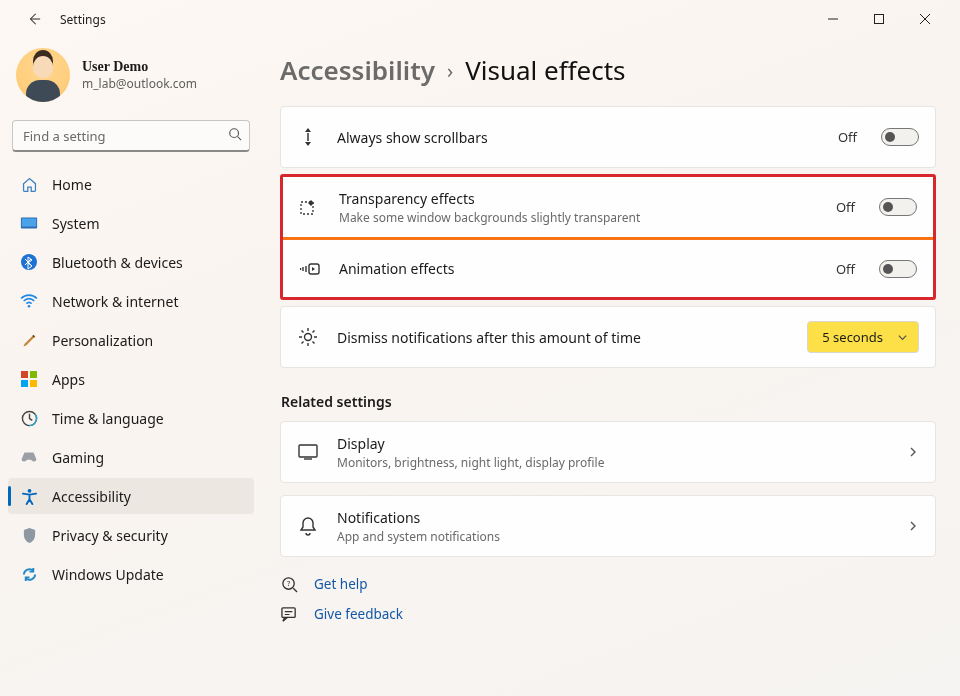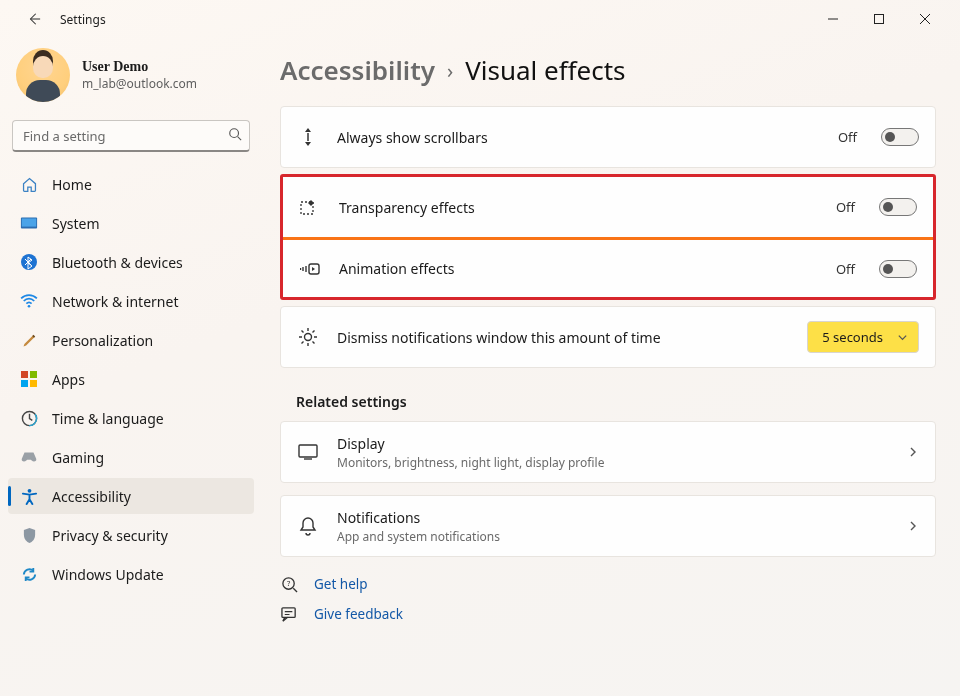--- a/index.html
+++ b/index.html
@@ -42,21 +42,21 @@
   .row .txt { flex:1; }
   .row .txt .t1 { font-size:14px; }
   .row .txt .t2 { font-size:12px; color:#6a6a6a; margin-top:1px; }
   .state { font-size:13px; color:#333; margin-right:6px; }
   .toggle { width:38px; height:18px; border-radius:10px; border:1px solid #777; background:#f3f1ee; position:relative; }
   .toggle::after { content:""; position:absolute; left:3px; top:3px; width:10px; height:10px; border-radius:50%; background:#555; }
   .chev { color:#555; }
   .highlight { border:3px solid #d7262c; border-radius:3px; margin:6px 0; }
   .highlight .card { border:none; border-radius:0; margin:0; }
   .dropdown { display:flex; align-items:center; gap:14px; border:1px solid #d9d5cf; border-radius:4px; height:32px; padding:0 10px 0 14px; background:#fde047; font-size:13px; }
-  .section-h { font-size:14px; font-weight:600; margin:24px 0 10px 16px; }
+  .section-h { font-size:14px; font-weight:600; margin:24px 0 10px 1px; }
   .links { margin-top:18px; display:flex; flex-direction:column; gap:12px; }
   .link { display:flex; align-items:center; gap:16px; font-size:13.5px; color:#1358a7; }
   .link .ic { color:#333; width:18px; display:flex; justify-content:center; }
   svg { display:block; }
 </style>
 </head>
 <body>
 
 <div class="titlebar">
   <div class="back">
@@ -233,20 +233,21 @@
       <div class="card">
         <div class="row">
           <span class="ic">
               <svg width="20" height="18" viewBox="0 0 20 18">
                 <rect x="1" y="4" width="12" height="12" fill="none" stroke="#333" stroke-width="1.3" stroke-dasharray="2 2"></rect>
                 <path d="M11 2l3 3-3 3-3-3z" fill="#333"></path>
               </svg>
             </span>
           <div class="txt">
             <div class="t1">Transparency effects</div>
+            <div class="t2">Make some window backgrounds slightly transparent</div>
           </div>
           <span class="state">Off</span>
           <div class="toggle"></div>
         </div>
         <div class="row">
           <span class="ic">
               <svg width="20" height="16" viewBox="0 0 20 16">
                 <rect x="9" y="3" width="10" height="10" rx="2" fill="none" stroke="#333" stroke-width="1.4"></rect>
                 <path d="M6 5v6M3 6v4M0.5 7v2" stroke="#333" stroke-width="1.4"></path>
                 <path d="M12 6l3 2-3 2z" fill="#333"></path>
@@ -265,21 +266,21 @@
       <div class="row">
         <span class="ic">
             <svg width="20" height="20" viewBox="0 0 20 20">
               <circle cx="10" cy="10" r="3.5" fill="none" stroke="#333" stroke-width="1.4"></circle>
               <g stroke="#333" stroke-width="1.4">
                 <path d="M10 1v3M10 16v3M1 10h3M16 10h3M3.5 3.5l2 2M14.5 14.5l2 2M16.5 3.5l-2 2M5.5 14.5l-2 2"></path>
               </g>
             </svg>
           </span>
         <div class="txt">
-            <div class="t1">Dismiss notifications window this amount of time</div>
+            <div class="t1">Dismiss notifications after this amount of time</div>
           </div>
         <div class="dropdown">
           <span>5 seconds</span>
           <svg width="11" height="11" viewBox="0 0 12 12">
               <path d="M2 4l4 4 4-4" fill="none" stroke="#555" stroke-width="1.4"></path>
             </svg>
         </div>
       </div>
     </div>
 

